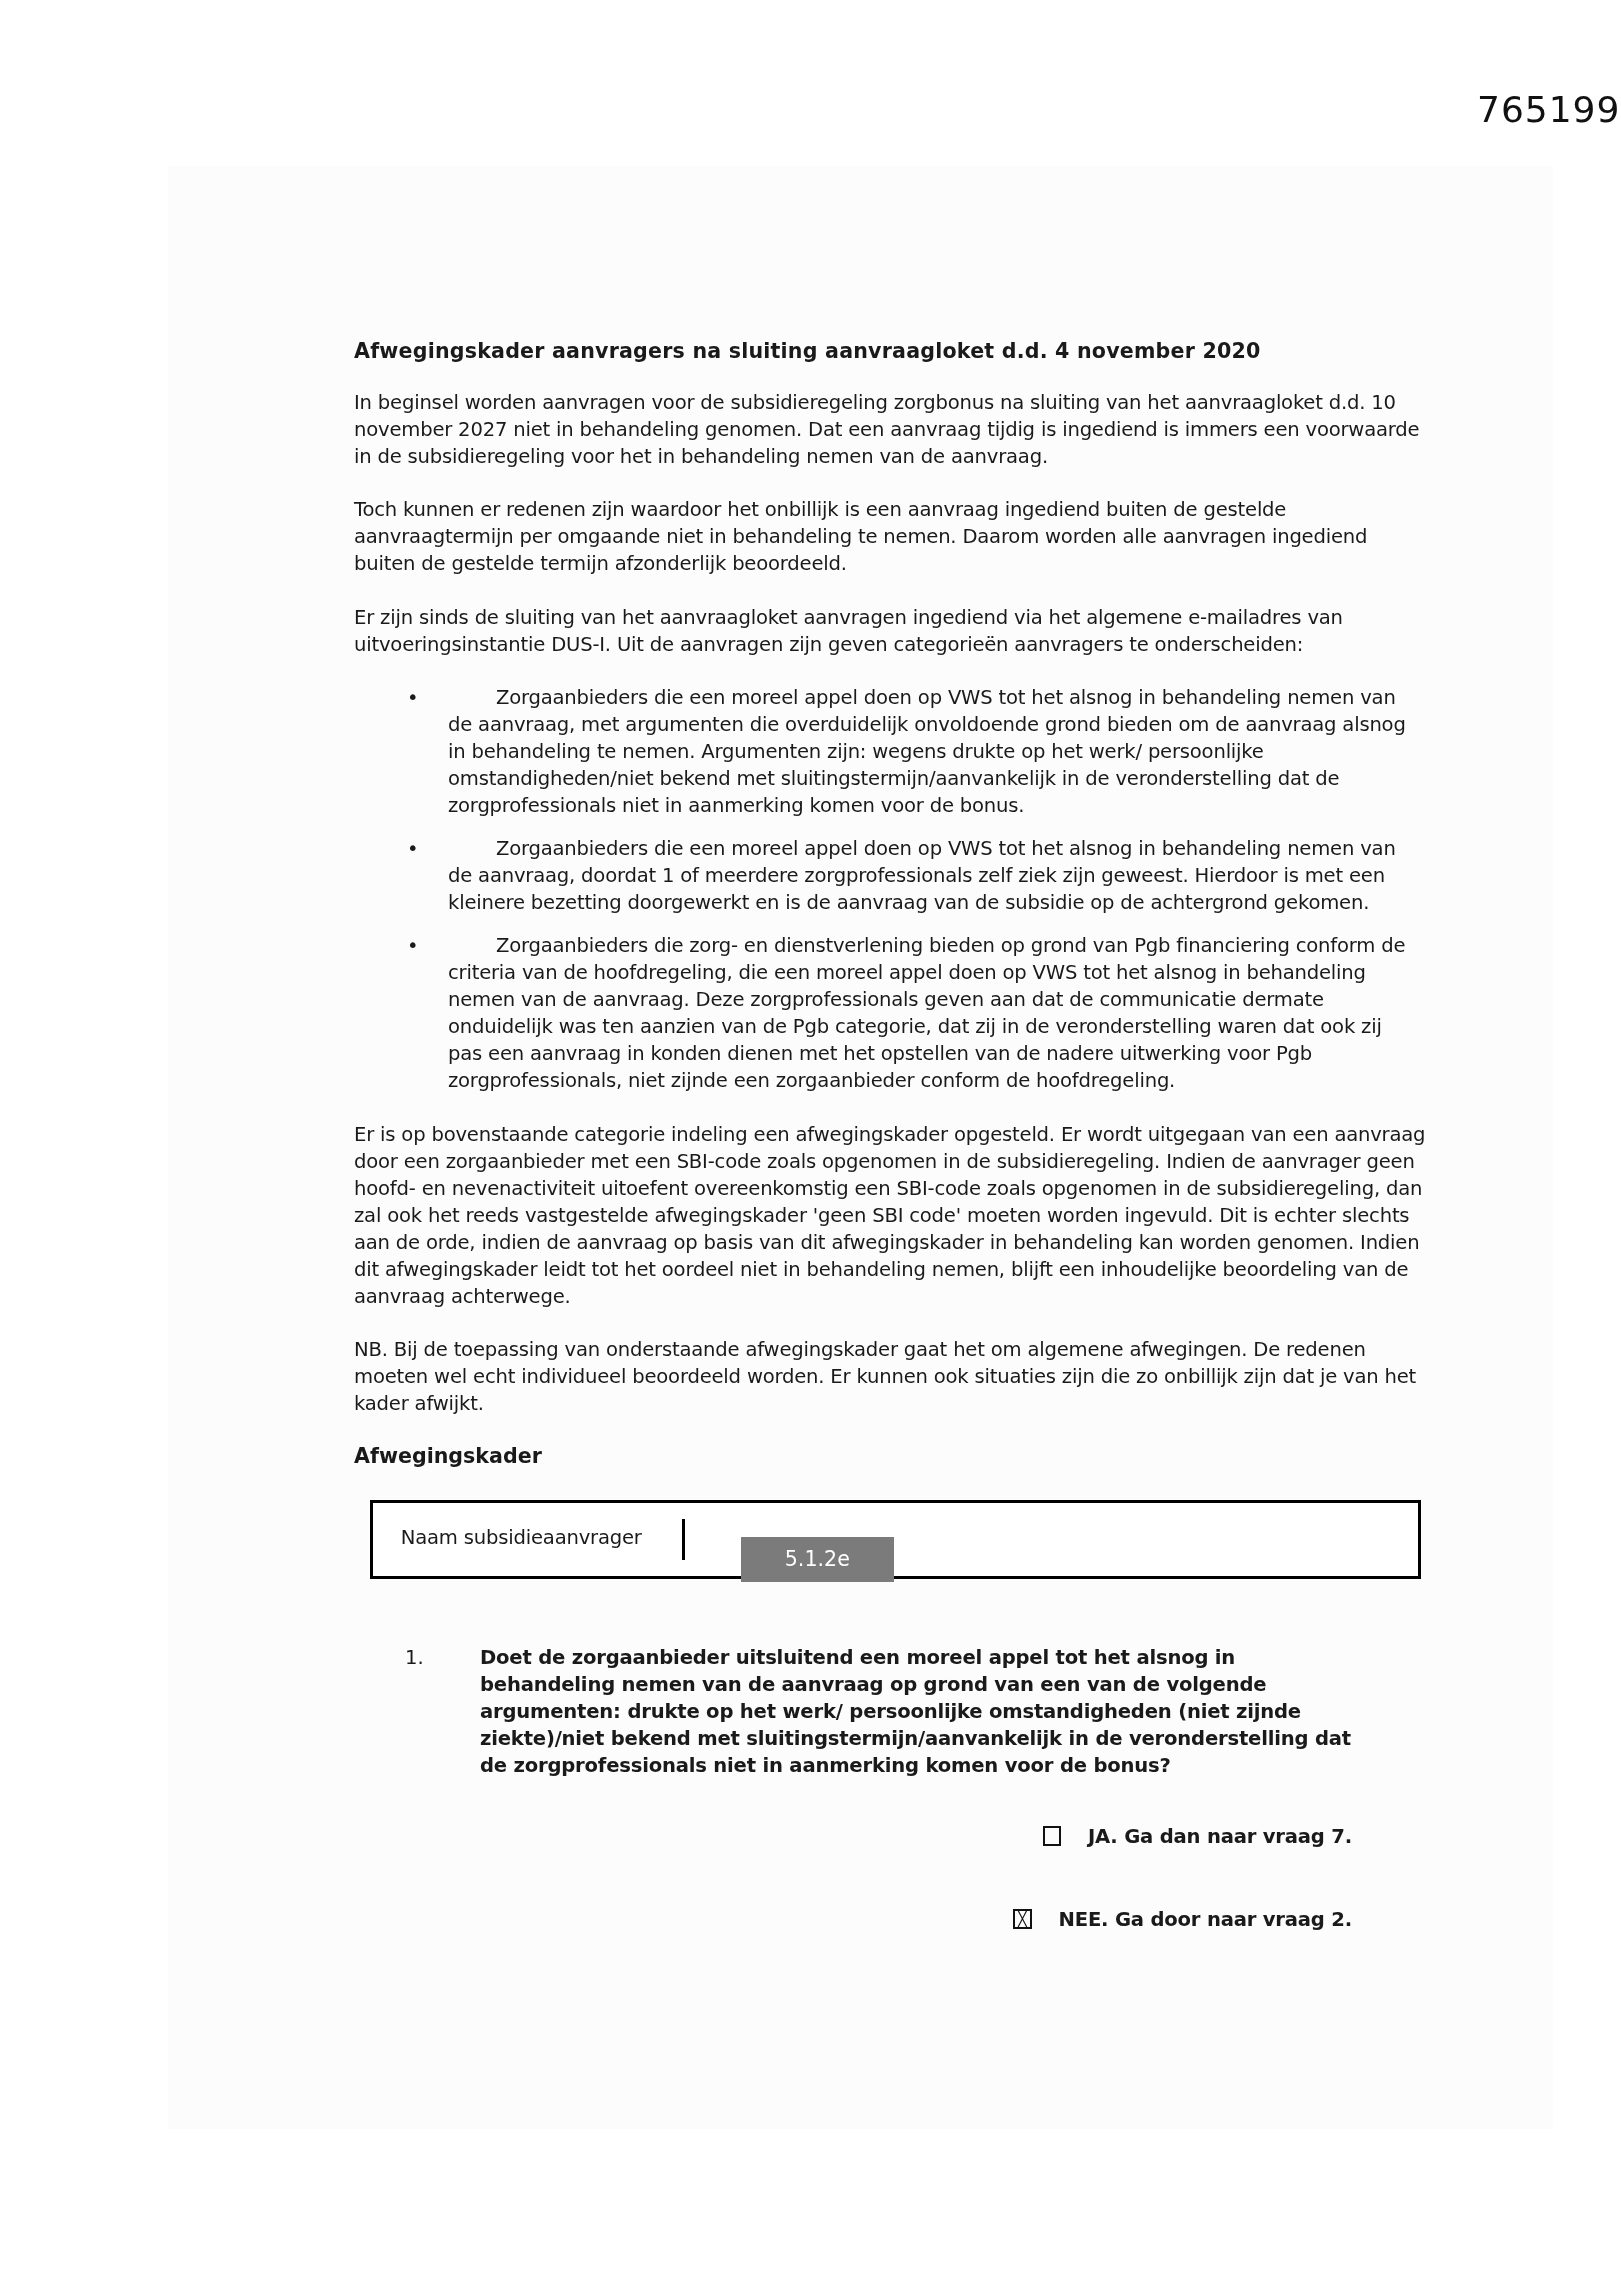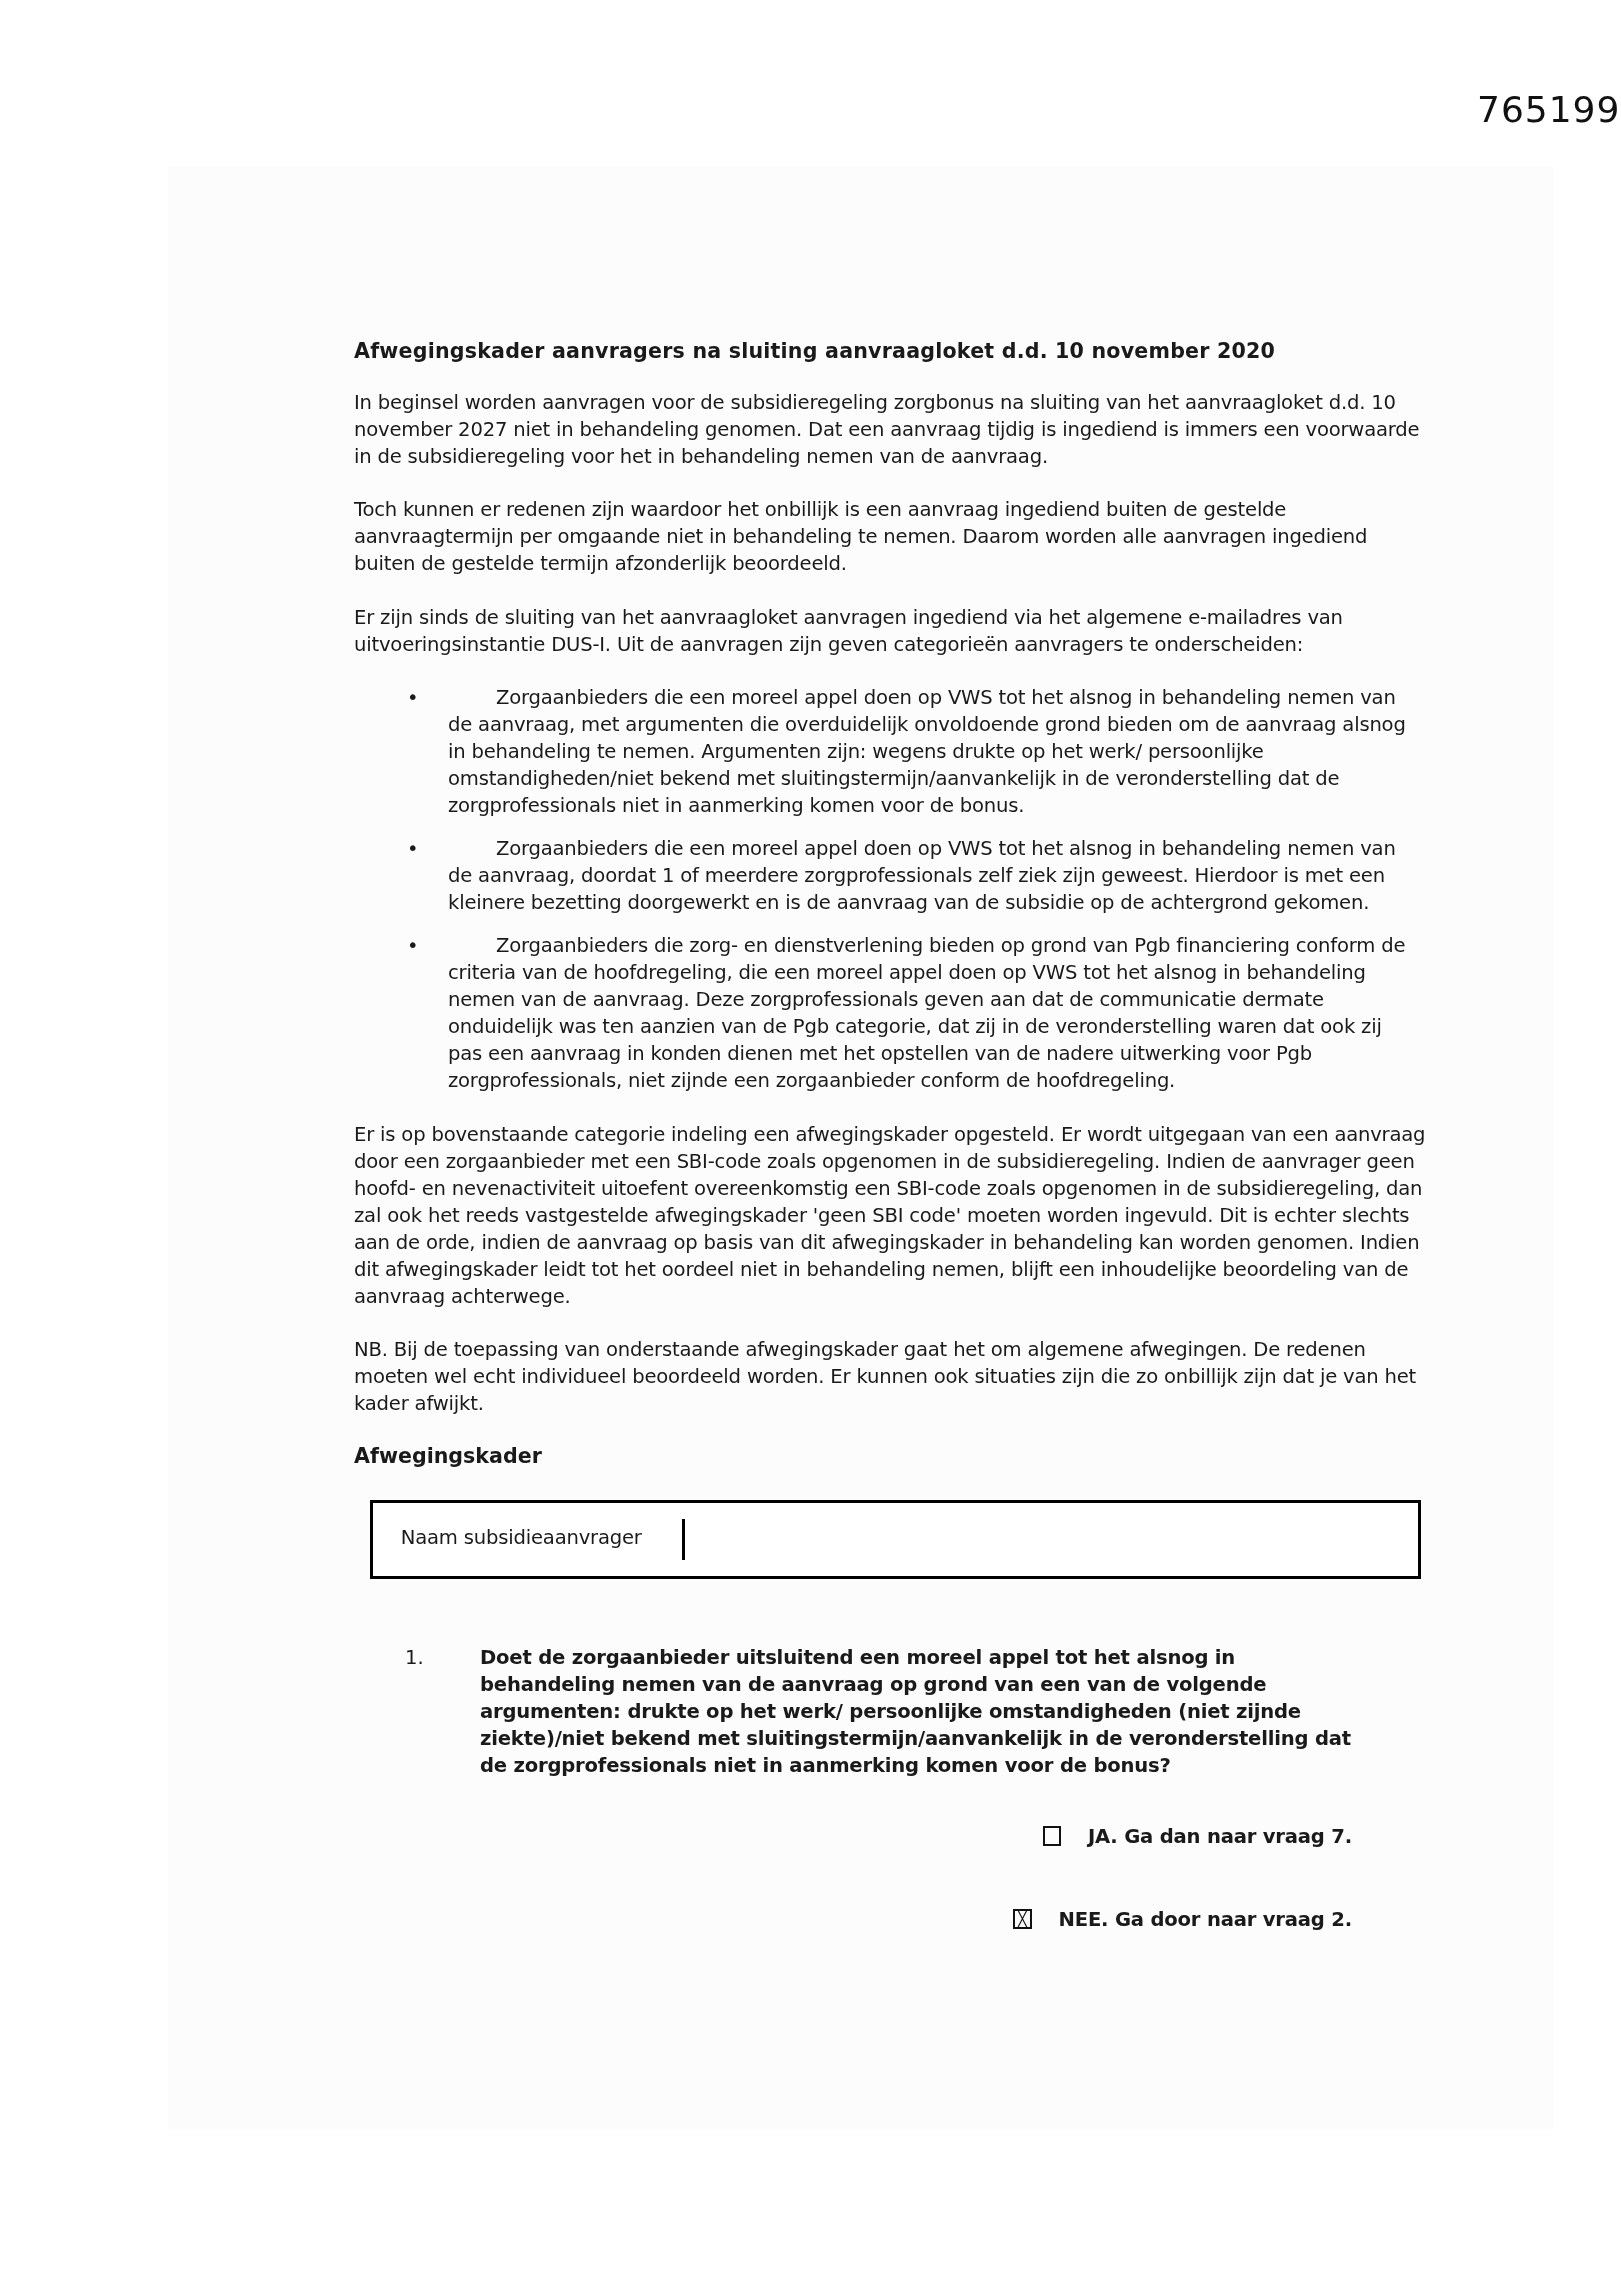--- a/index.html
+++ b/index.html
@@ -143,21 +143,21 @@
   .option-label { letter-spacing: -0.2px; }
 </style>
 </head>
 <body>
 
 <div class="page-number">765199</div>
 
 <div class="scan-page">
   <div class="content">
 
-    <h1 class="doc-title">Afwegingskader aanvragers na sluiting aanvraagloket d.d. 10 november 2020</h1>
+    <h1 class="doc-title">Afwegingskader aanvragers na sluiting aanvraagloket d.d. 4 november 2020</h1>
 
     <p class="para">In beginsel worden aanvragen voor de subsidieregeling zorgbonus na sluiting van het aanvraagloket d.d. 10 november 2027 niet in behandeling genomen. Dat een aanvraag tijdig is ingediend is immers een voorwaarde in de subsidieregeling voor het in behandeling nemen van de aanvraag.</p>
     <p class="para">Toch kunnen er redenen zijn waardoor het onbillijk is een aanvraag ingediend buiten de gestelde aanvraagtermijn per omgaande niet in behandeling te nemen. Daarom worden alle aanvragen ingediend buiten de gestelde termijn afzonderlijk beoordeeld.</p>
     <p class="para">Er zijn sinds de sluiting van het aanvraagloket aanvragen ingediend via het algemene e-mailadres van uitvoeringsinstantie DUS-I. Uit de aanvragen zijn geven categorieën aanvragers te onderscheiden:</p>
 
     <ul class="cat-list">
       <li>
         <span class="bullet"></span>
         <span>Zorgaanbieders die een moreel appel doen op VWS tot het alsnog in behandeling nemen van de aanvraag, met argumenten die overduidelijk onvoldoende grond bieden om de aanvraag alsnog in behandeling te nemen. Argumenten zijn: wegens drukte op het werk/ persoonlijke omstandigheden/niet bekend met sluitingstermijn/aanvankelijk in de veronderstelling dat de zorgprofessionals niet in aanmerking komen voor de bonus.</span>
       </li>
@@ -171,20 +171,23 @@
       </li>
     </ul>
 
     <p class="para">Er is op bovenstaande categorie indeling een afwegingskader opgesteld. Er wordt uitgegaan van een aanvraag door een zorgaanbieder met een SBI-code zoals opgenomen in de subsidieregeling. Indien de aanvrager geen hoofd- en nevenactiviteit uitoefent overeenkomstig een SBI-code zoals opgenomen in de subsidieregeling, dan zal ook het reeds vastgestelde afwegingskader 'geen SBI code' moeten worden ingevuld. Dit is echter slechts aan de orde, indien de aanvraag op basis van dit afwegingskader in behandeling kan worden genomen. Indien dit afwegingskader leidt tot het oordeel niet in behandeling nemen, blijft een inhoudelijke beoordeling van de aanvraag achterwege.</p>
     <p class="para">NB. Bij de toepassing van onderstaande afwegingskader gaat het om algemene afwegingen. De redenen moeten wel echt individueel beoordeeld worden. Er kunnen ook situaties zijn die zo onbillijk zijn dat je van het kader afwijkt.</p>
 
     <h2 class="section-heading">Afwegingskader</h2>
 
     <div class="form-table">
       <div class="cell-label">Naam subsidieaanvrager</div>
+      <div class="cell-value">
+        <span class="redaction">5.1.2e</span>
+      </div>
     </div>
 
     <div class="question">
       <span class="qnum">1.</span>
       <div class="qbody">
         <p class="qtext">Doet de zorgaanbieder uitsluitend een moreel appel tot het alsnog in behandeling nemen van de aanvraag op grond van een van de volgende argumenten: drukte op het werk/ persoonlijke omstandigheden (niet zijnde ziekte)/niet bekend met sluitingstermijn/aanvankelijk in de veronderstelling dat de zorgprofessionals niet in aanmerking komen voor de bonus?</p>
 
         <div class="option">
           <span class="checkbox"></span>
           <span class="option-label">JA. Ga dan naar vraag 7.</span>

